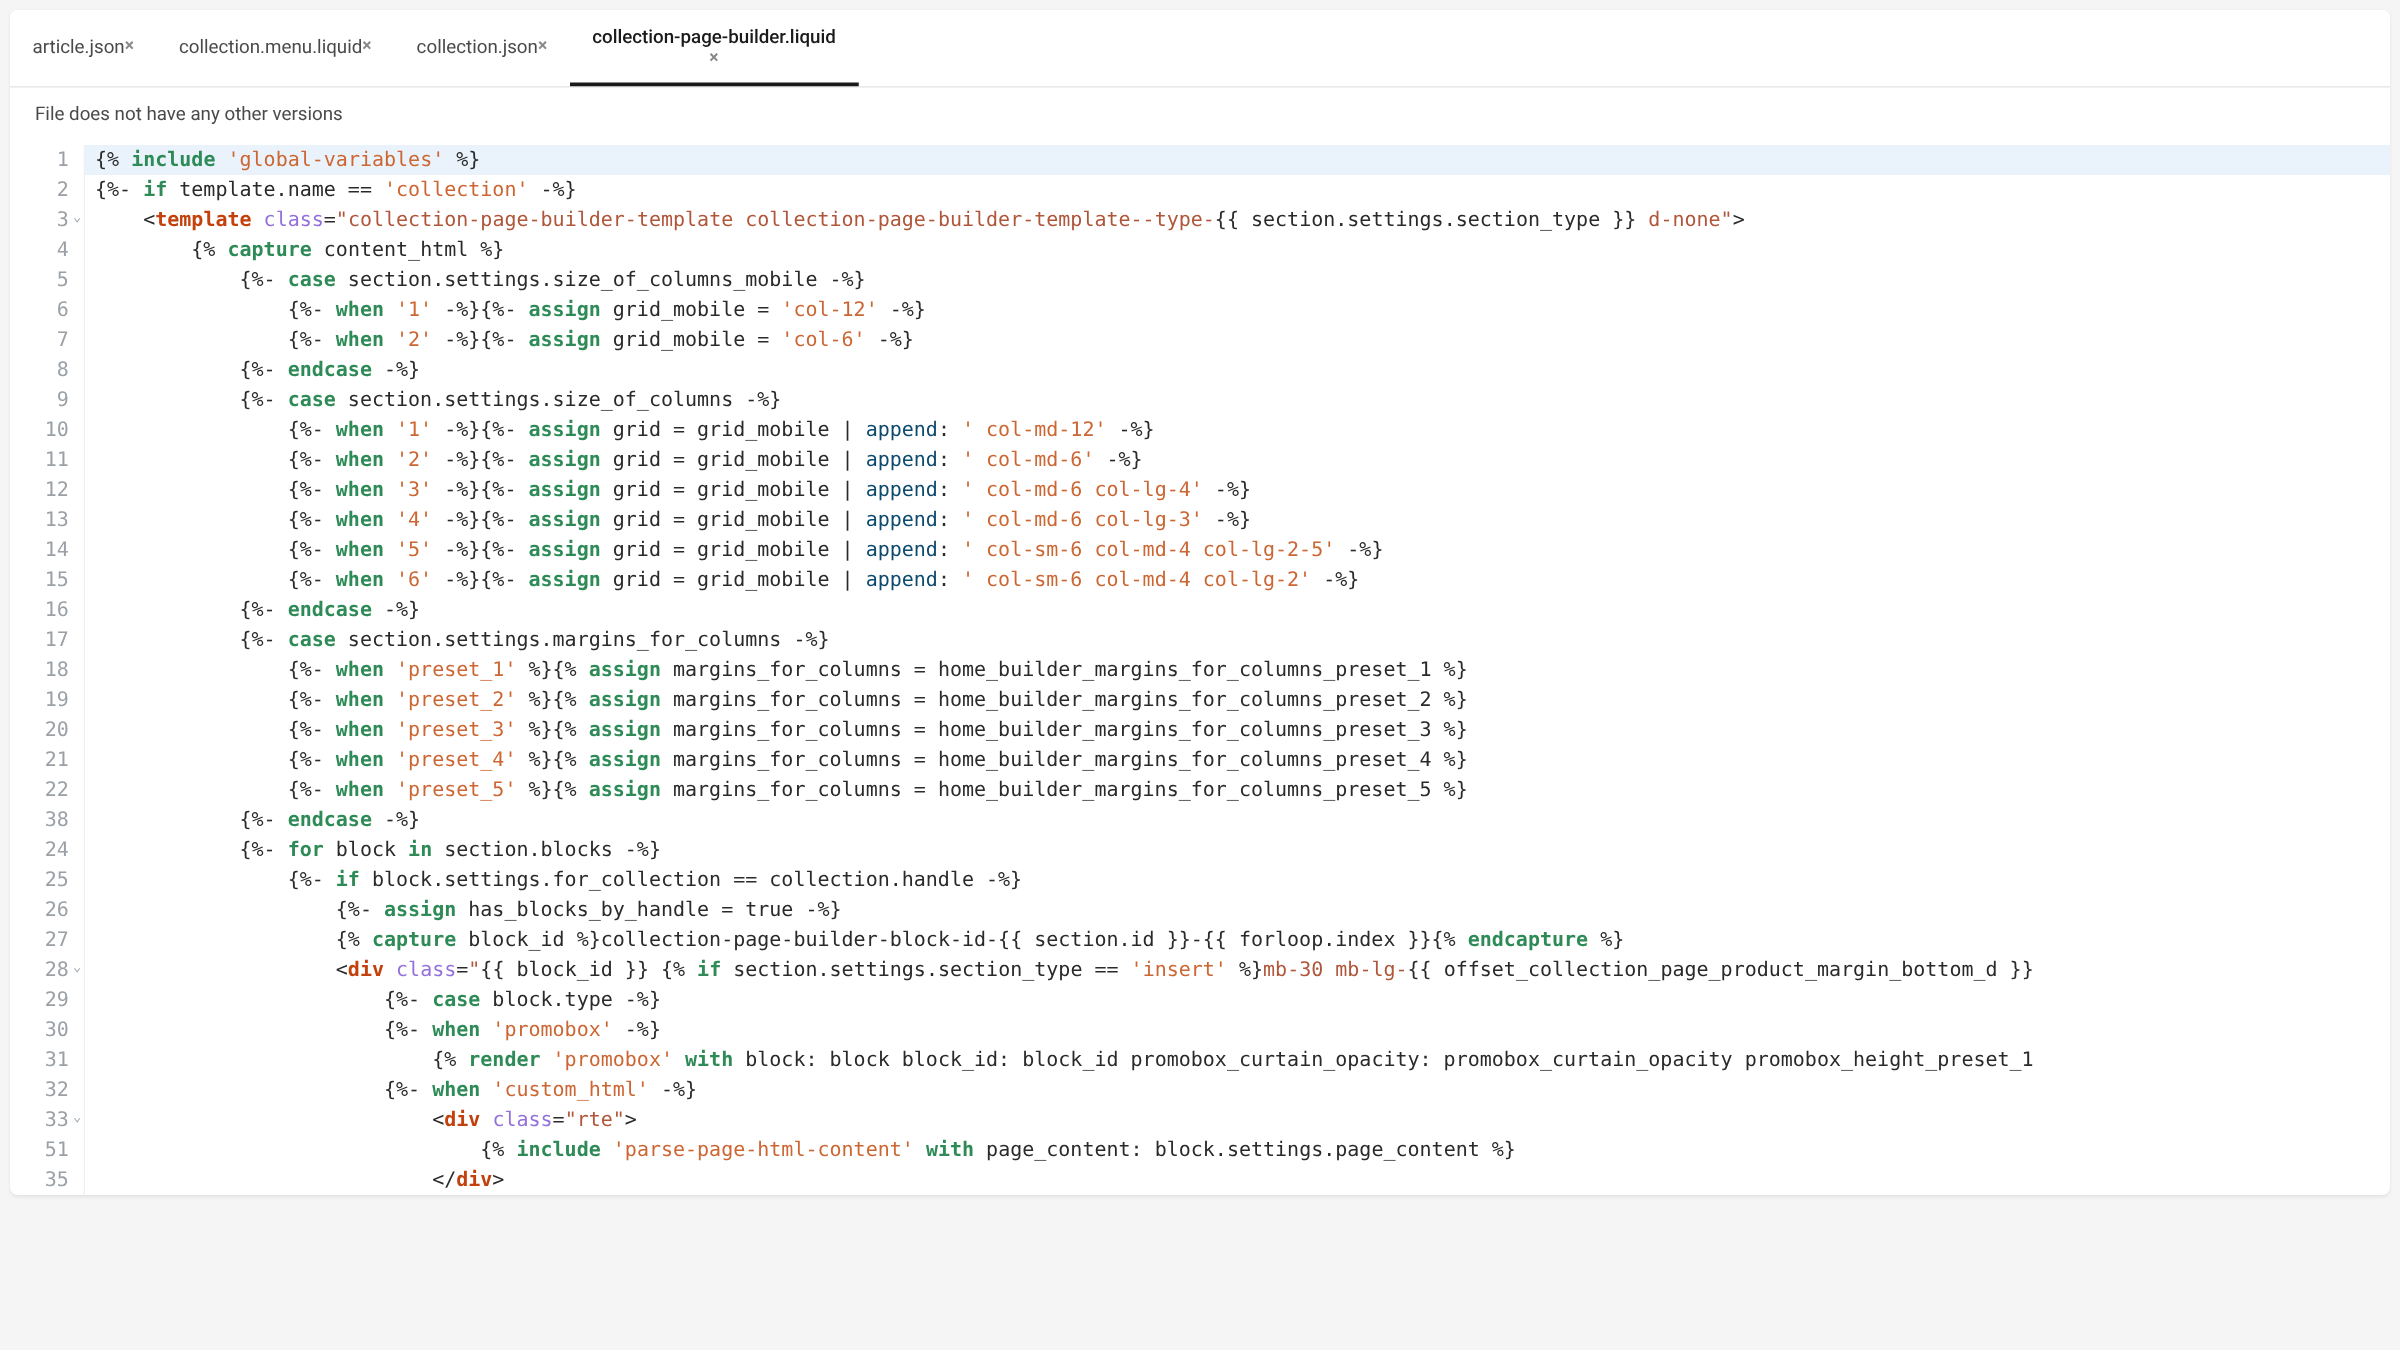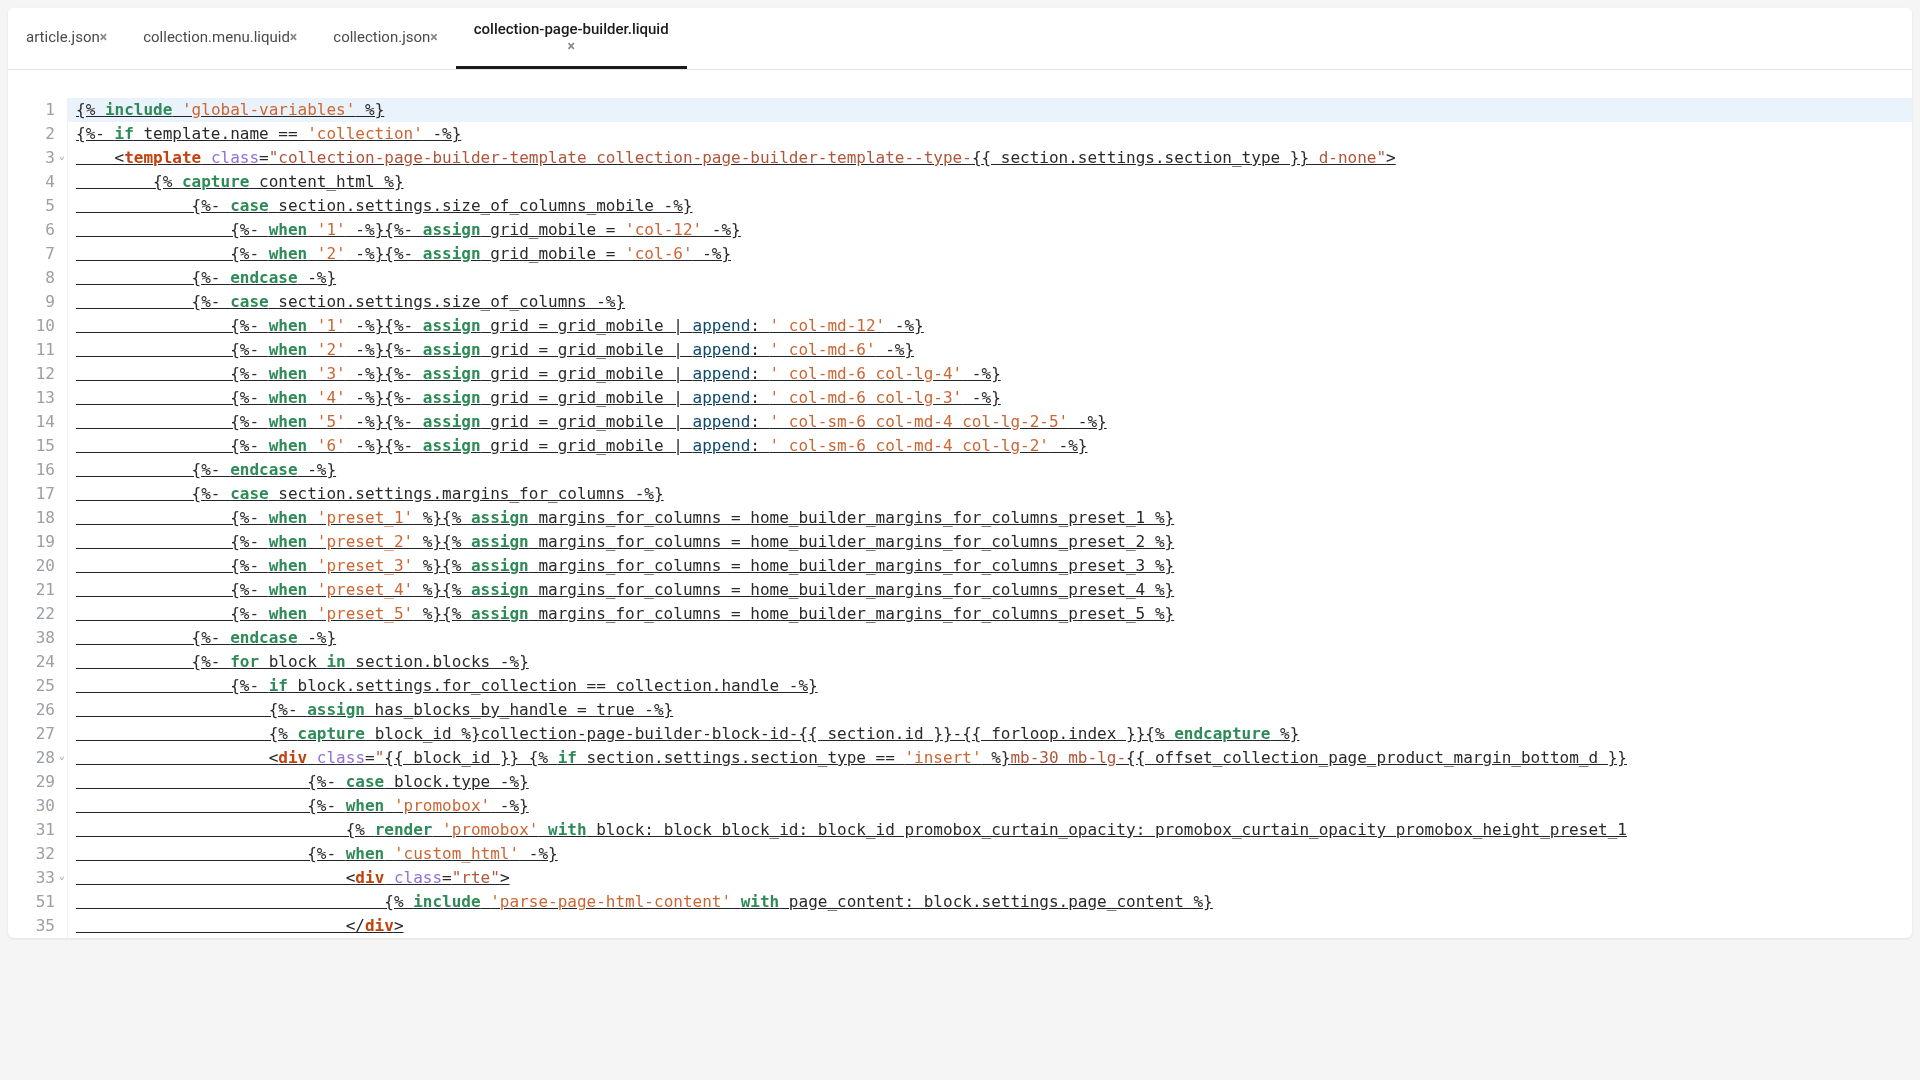--- a/index.html
+++ b/index.html
@@ -81,21 +81,20 @@
   color: #9aa0a6;
   top: 2px;
 }
 .code-lines {
   flex: 1;
   overflow-x: hidden;
   white-space: pre;
 }
 .code-line {
   padding-left: 8px;
-  text-decoration: underline;
 }
 .code-line.hl {
   background: #eaf3fb;
 }
 .tok-kw { color: #2e8b57; font-weight: 600; }
 .tok-str { color: #cc6633; }
 .tok-fn { color: #0c4a6e; }
 .tok-tag { color: #c2410c; font-weight:600; }
 .tok-attr { color: #9370db; }
 .tok-plain { color: #2a2a2a; }
@@ -119,20 +118,21 @@
         <span>collection.json</span>
         <span class="tab-close">×</span>
       </div>
       <div class="tab active">
         <span>collection-page-builder.liquid</span>
         <span class="tab-close">×</span>
       </div>
     </div>
 
   <div class="info-bar">
+    <div class="info-sub">File does not have any other versions</div>
   </div>
 
   <div class="code-area">
     <div class="gutter" id="gutter">
         <div class="gutter-line">1</div>
         <div class="gutter-line">2</div>
         <div class="gutter-line foldable">3</div>
         <div class="gutter-line">4</div>
         <div class="gutter-line">5</div>
         <div class="gutter-line">6</div>

